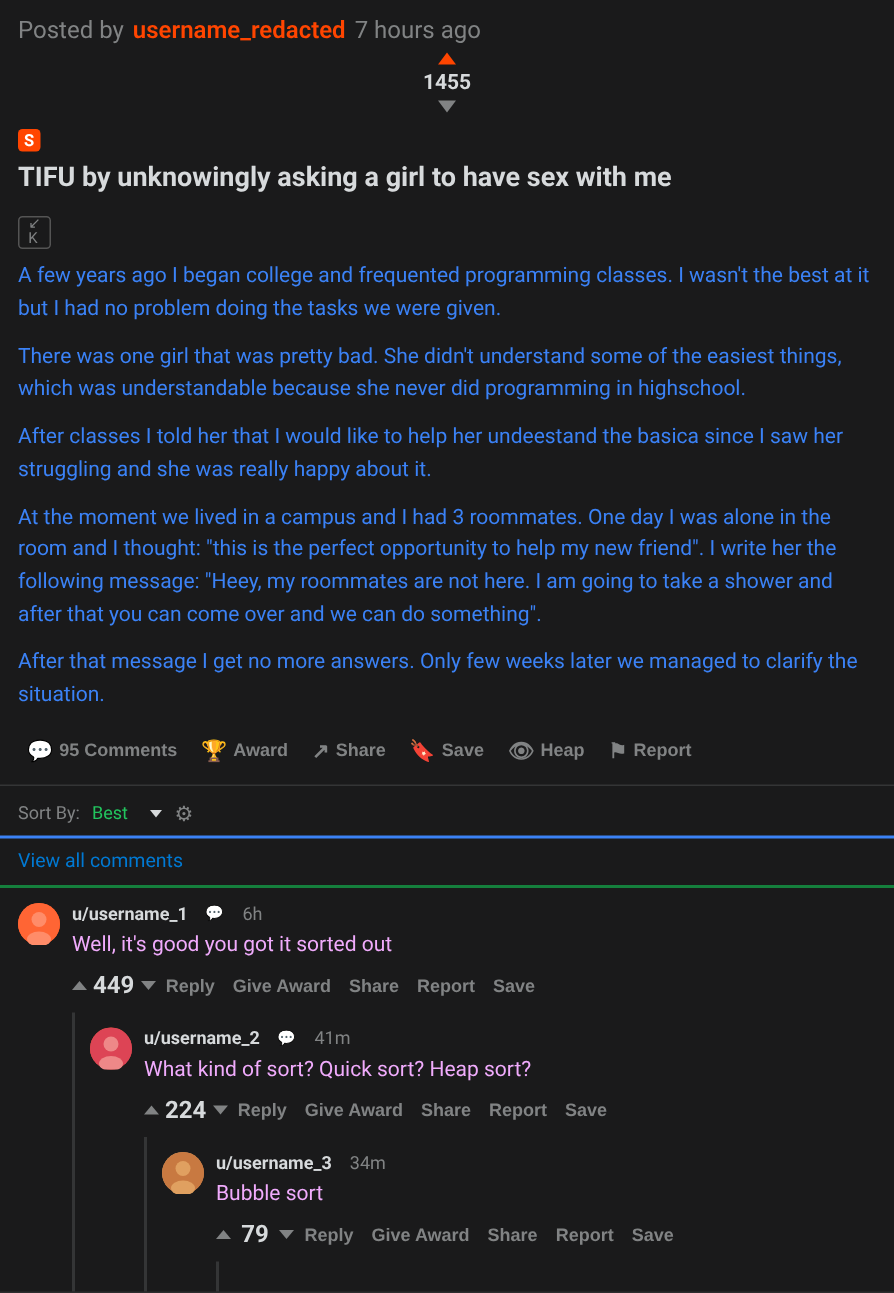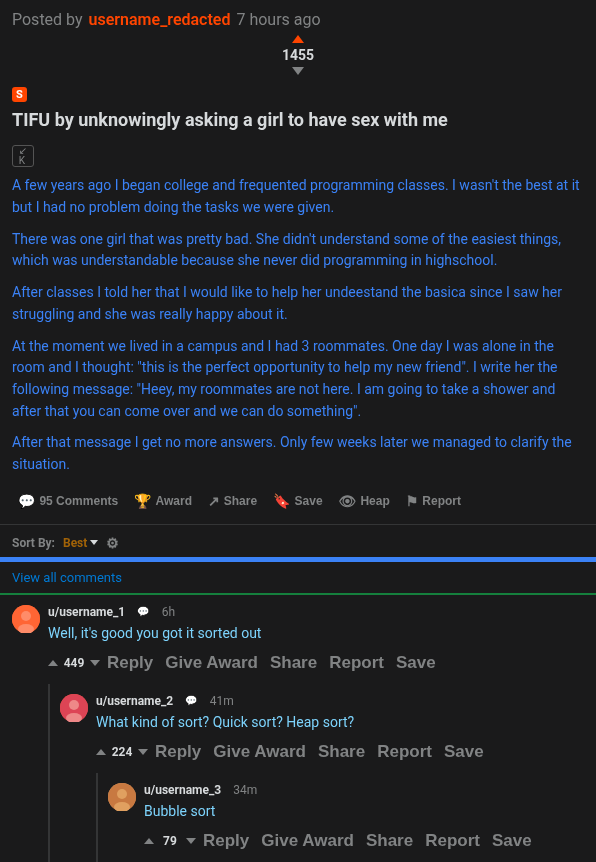--- a/index.html
+++ b/index.html
@@ -150,34 +150,34 @@
     .action-icon {
       font-size: 14px;
     }
 
     .sort-bar {
       display: flex;
       align-items: center;
       gap: 8px;
       padding: 10px 12px 6px;
       font-size: 12px;
-      font-weight: 700;
-      color: #818384;
-      border-bottom: 5px solid #3b82f6;
+      font-weight: 400;
+      color: #818384;
+      border-bottom: 2px solid #3b82f6;
     }
 
     .sort-label {
       color: #818384;
     }
 
     .sort-value {
-      color: #a16207;
-      display: flex;
-      align-items: center;
-      gap: 3px;
+      color: #22c55e;
+      display: flex;
+      align-items: center;
+      gap: 15px;
     }
 
     .sort-chevron {
       border-left: 4px solid transparent;
       border-right: 4px solid transparent;
       border-top: 5px solid #d7dadc;
       display: inline-block;
     }
 
     .settings-icon {
@@ -254,21 +254,21 @@
       font-size: 12px;
       color: #818384;
     }
 
     .badge-icon {
       font-size: 10px;
     }
 
     .comment-text {
       font-size: 14px;
-      color: #7dd3fc;
+      color: #f0abfc;
       line-height: 1.5;
       margin-bottom: 6px;
     }
 
     .comment-actions {
       display: flex;
       align-items: center;
       gap: 2px;
       flex-wrap: wrap;
     }
@@ -289,30 +289,30 @@
 
     .vote-arrow-sm-down {
       width: 0; height: 0;
       border-left: 5px solid transparent;
       border-right: 5px solid transparent;
       border-top: 6px solid #818384;
       cursor: pointer;
     }
 
     .vote-count {
-      font-size: 12px;
+      font-size: 16px;
       font-weight: 700;
       color: #d7dadc;
       min-width: 24px;
       text-align: center;
     }
 
     .comment-action-btn {
       padding: 3px 5px;
-      font-size: 17px;
+      font-size: 12px;
       font-weight: 700;
       color: #818384;
       cursor: pointer;
       border-radius: 3px;
       background: none;
       border: none;
     }
 
   </style>
 </head>

